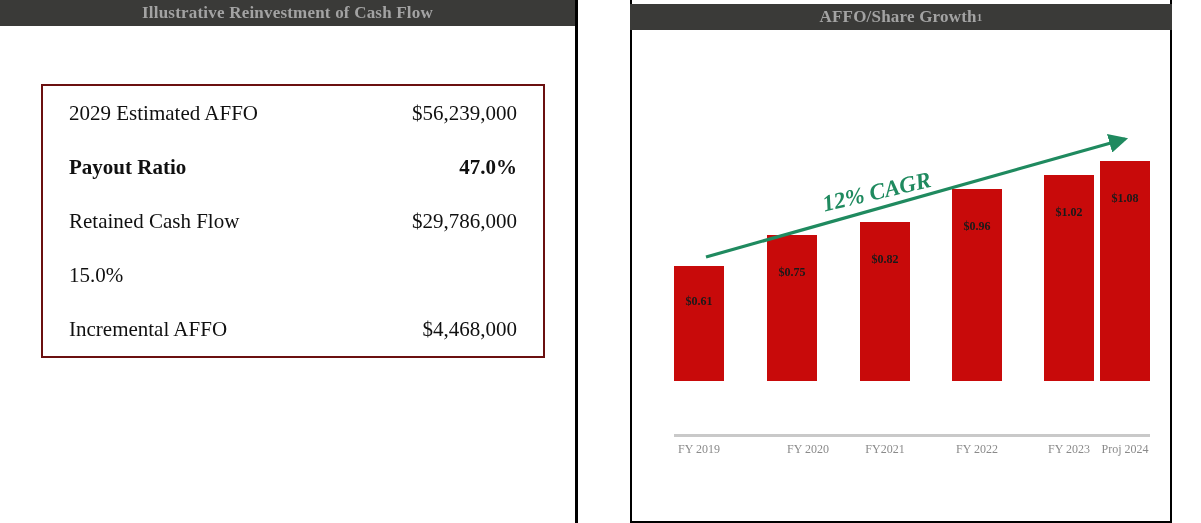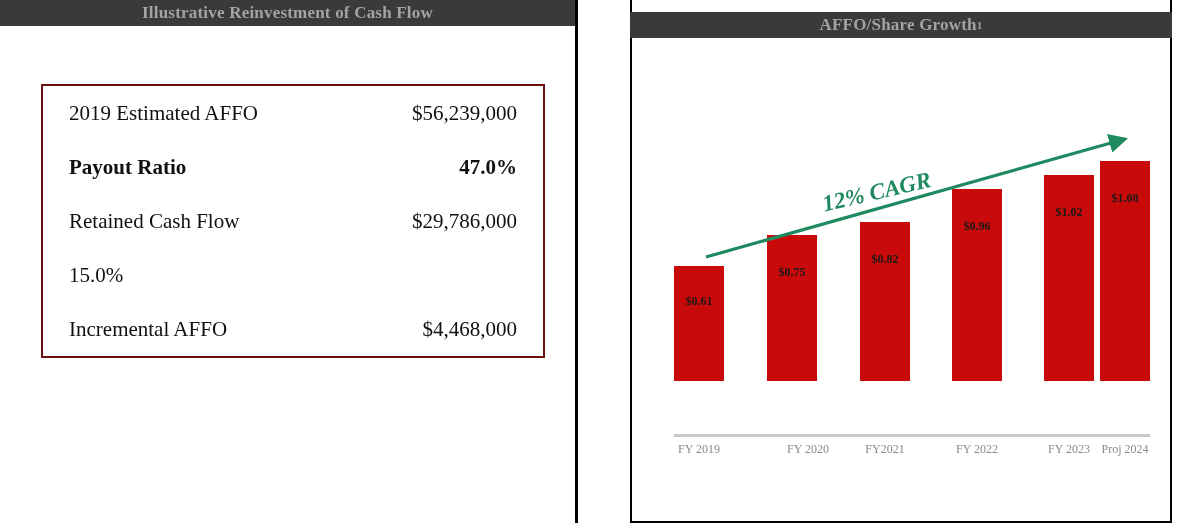--- a/index.html
+++ b/index.html
@@ -79,21 +79,21 @@
     left: 630px;
     top: 0px;
     width: 542px;
     height: 523px;
     box-sizing: border-box;
     border: 2px solid #000000;
     border-top: none;
     background: #ffffff;
   }
   .right-panel .panel-header {
-    margin: 12px -2px;
+    margin: 4px -2px;
   }
 
   
   .chart-area {
     position: absolute;
     left: 0;
     top: 26px;
     right: 0;
     bottom: 0;
   }
@@ -159,21 +159,21 @@
 
 <div class="left-panel">
 
   <div class="panel-header">
     <span>Illustrative Reinvestment of Cash Flow</span>
   </div>
 
   <div class="fin-table">
 
     <div class="fin-row">
-      <span class="fin-label">2019 Estimated AFFO</span>
+      <span class="fin-label">2029 Estimated AFFO</span>
       <span class="fin-value">$56,239,000</span>
     </div>
 
     <div class="fin-row bold">
       <span class="fin-label">Payout Ratio</span>
       <span class="fin-value">47.0%</span>
     </div>
 
     <div class="fin-row">
       <span class="fin-label">Retained Cash Flow</span>

